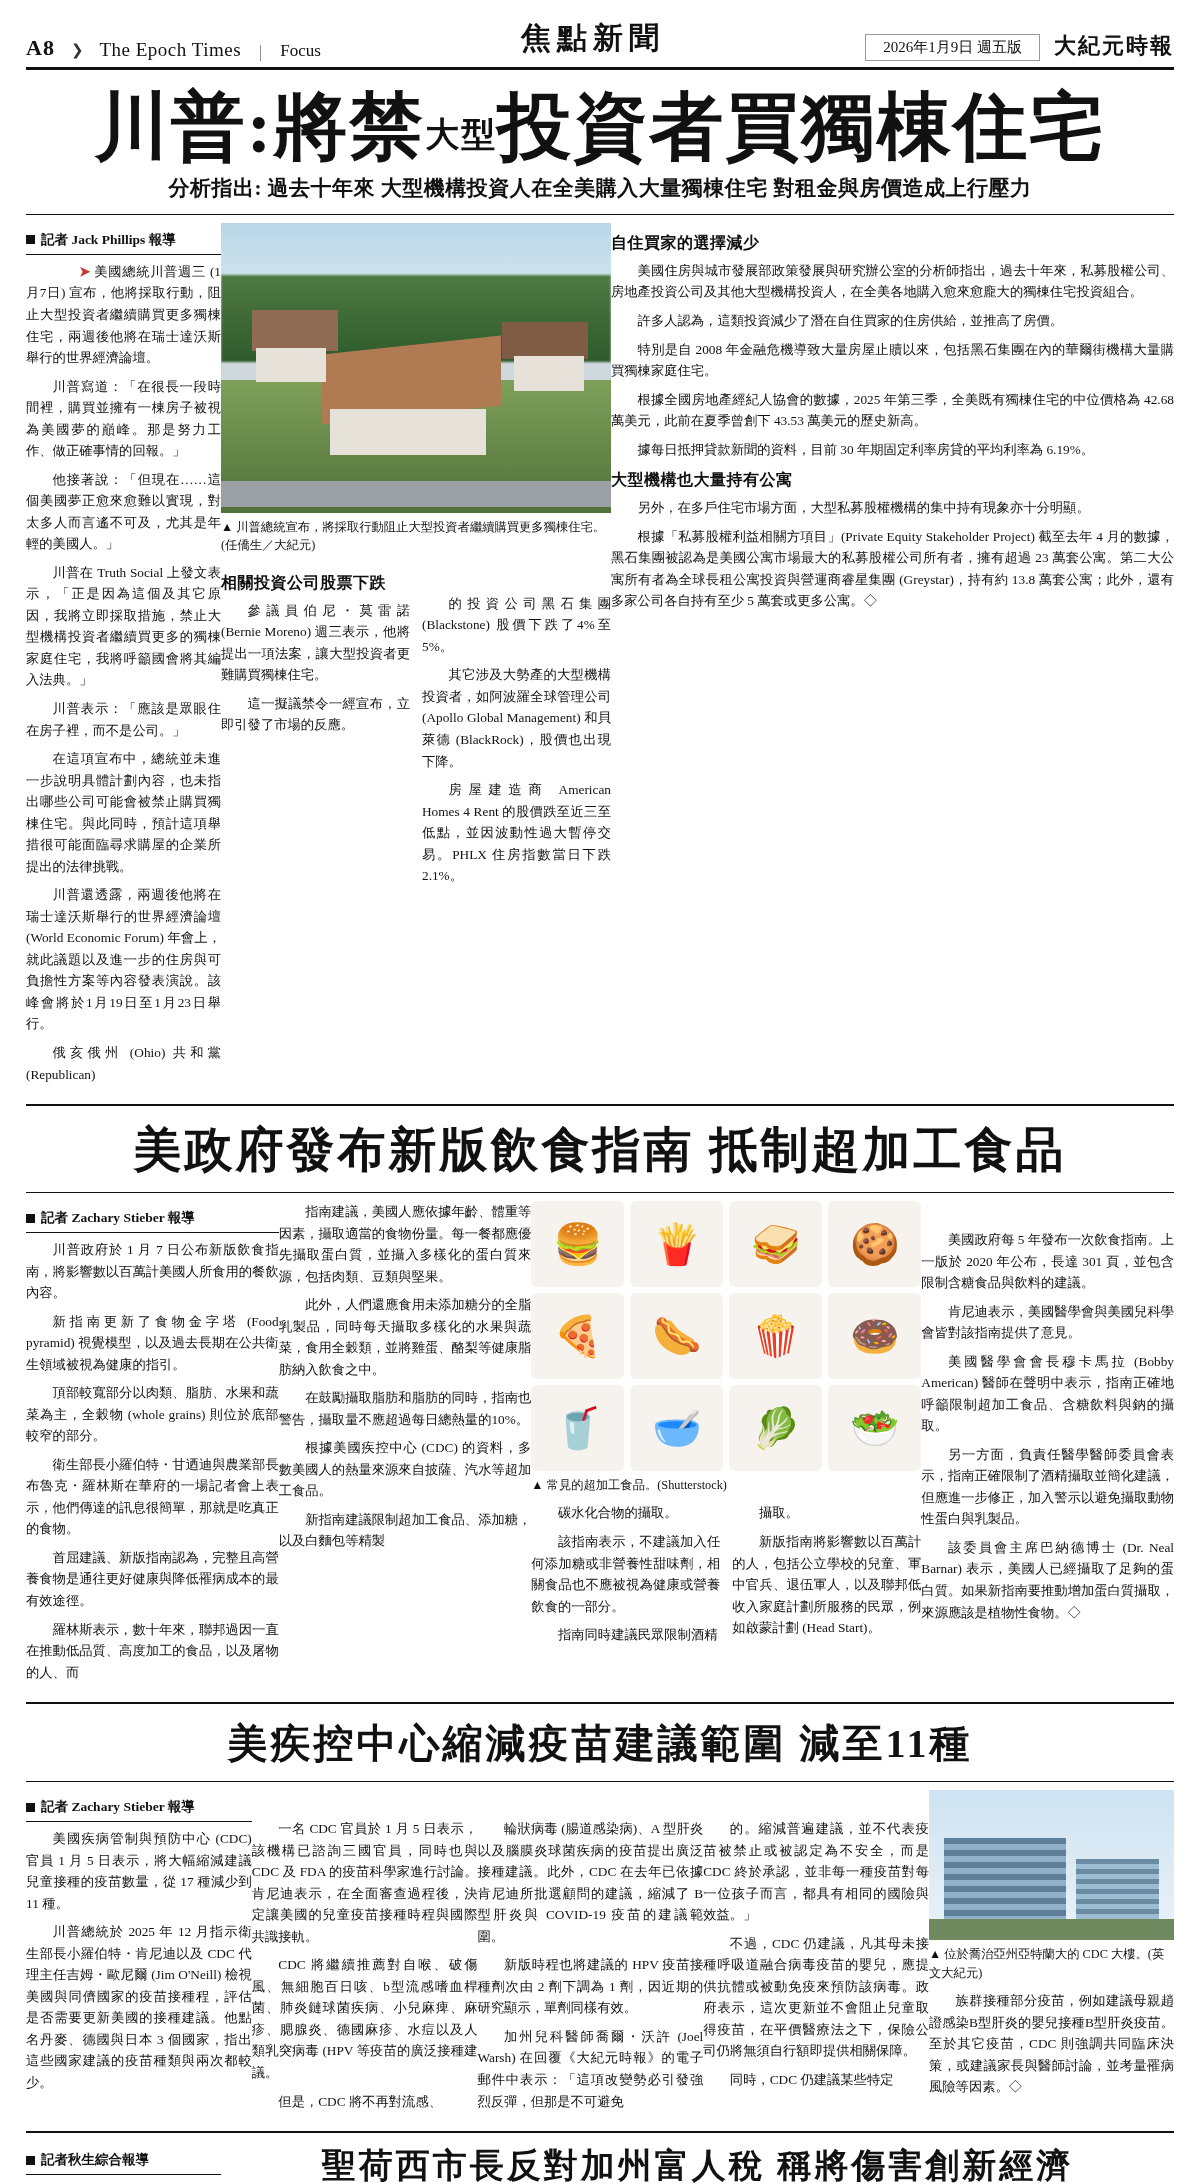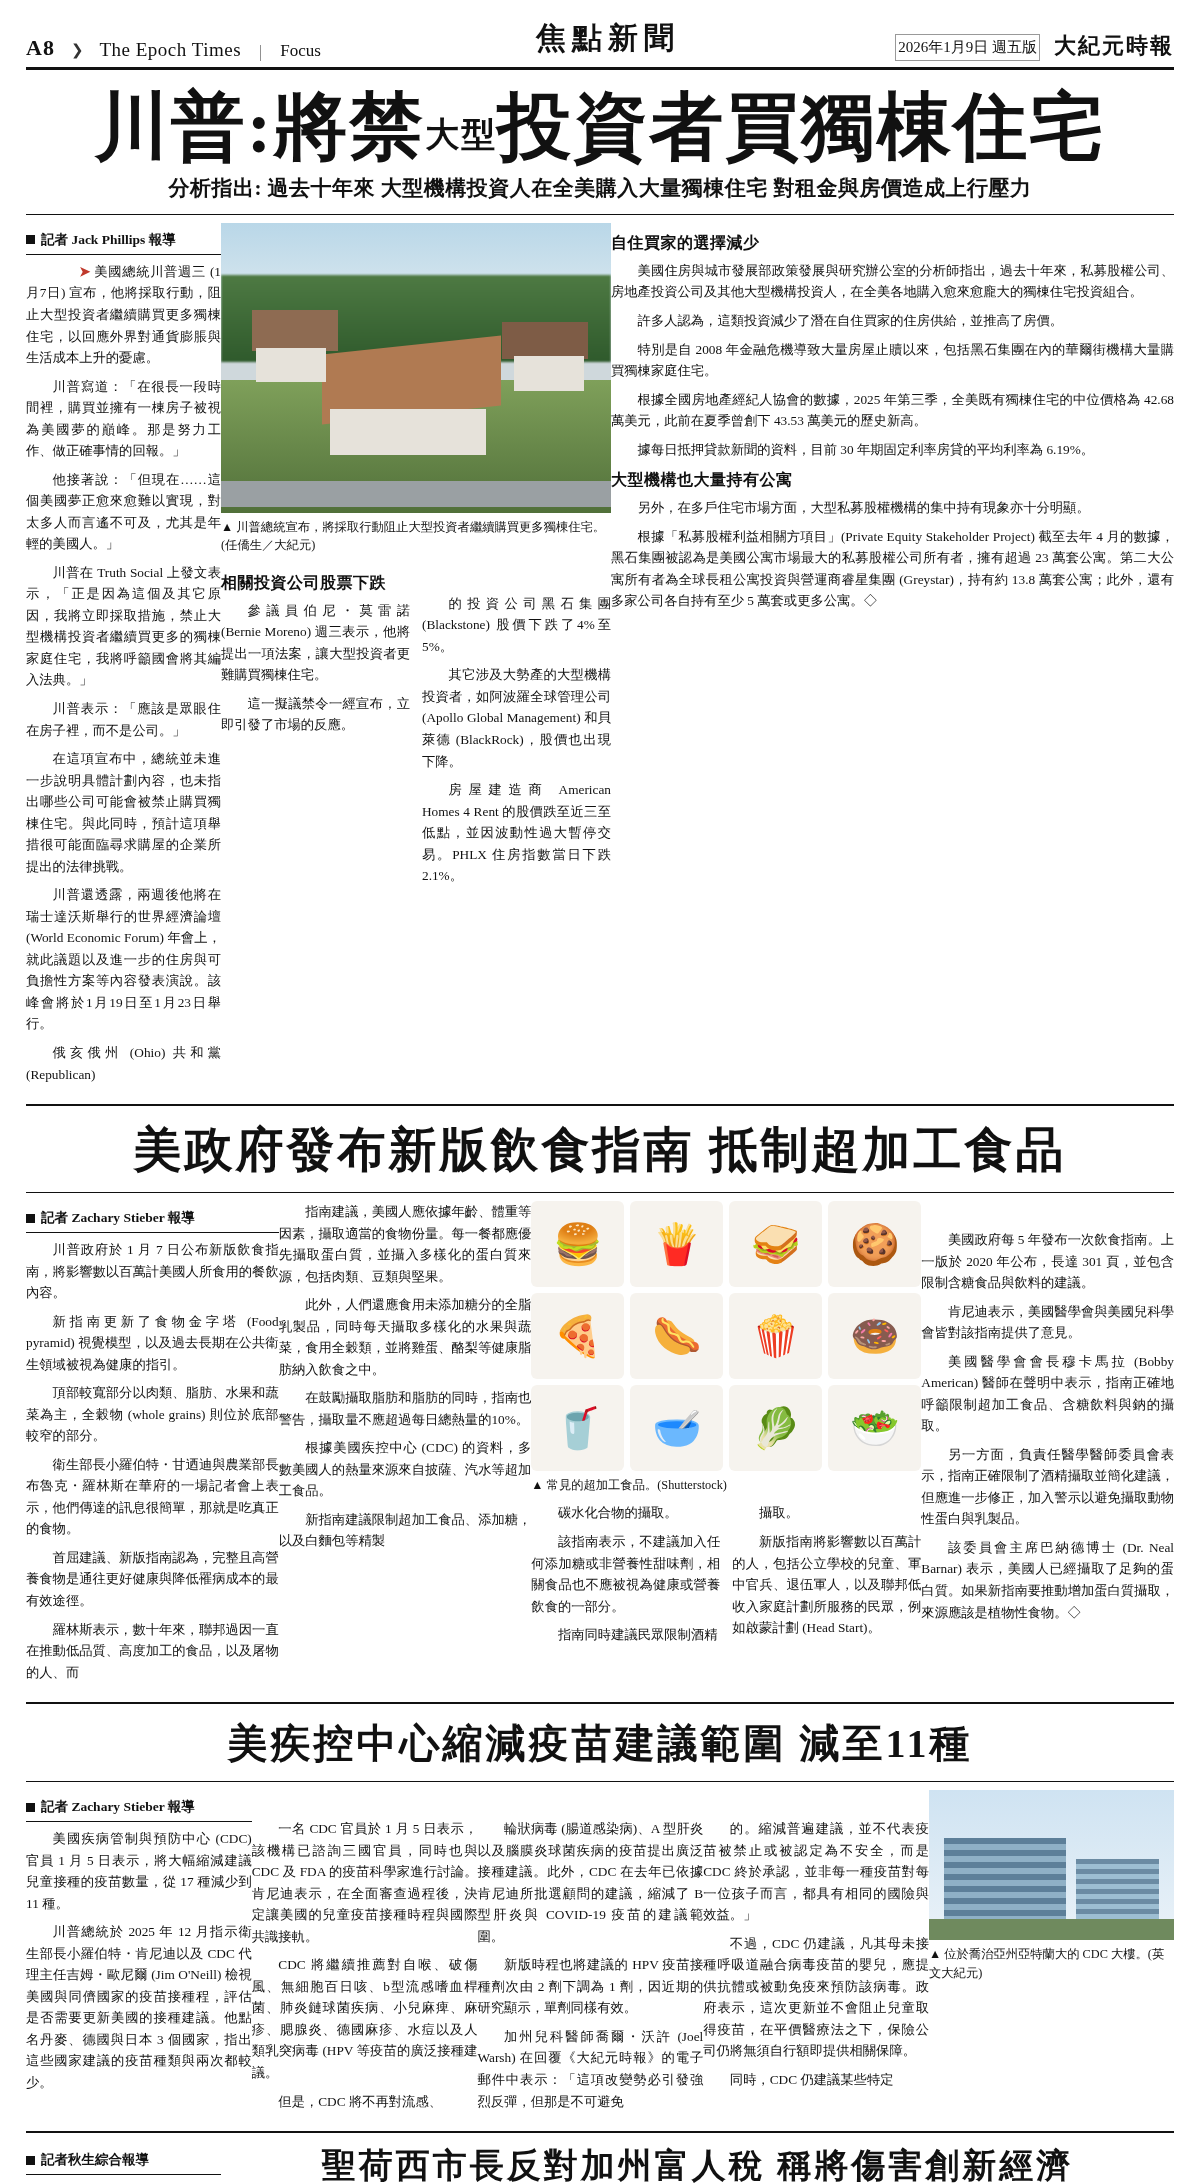--- a/index.html
+++ b/index.html
@@ -18,21 +18,21 @@
     border-bottom:3px solid #111; padding-bottom:6px;
   }
   .mh-left { display:flex; align-items:flex-end; gap:16px; }
   .mh-page { font-size:22px; font-weight:bold; letter-spacing:1px; }
   .mh-arrow { font-size:15px; color:#333; padding-bottom:2px; }
   .mh-brand { font-family:"Liberation Serif", serif; font-size:19px; letter-spacing:.5px; }
   .mh-sep { color:#777; padding:0 2px; }
   .mh-focus { font-size:17px; }
   .mh-center { font-size:30px; font-weight:bold; letter-spacing:6px; padding-bottom:2px; }
   .mh-right { display:flex; align-items:flex-end; gap:14px; }
-  .mh-date { font-size:15px; border:1px solid #999; padding:3px 2px; }
+  .mh-date { font-size:15px; border:1px solid #999; padding:3px 17px; }
   .mh-logo { font-size:22px; font-weight:bold; letter-spacing:2px; }
 
   
   .headline {
     text-align:center; font-weight:bold; letter-spacing:2px;
     font-size:74px; line-height:1.08; margin:18px 0 6px 0;
     font-family:"Liberation Serif", serif;
   }
   .headline .small { font-size:34px; display:inline-block; line-height:1.0; vertical-align:middle; }
   .subhead {
@@ -122,21 +122,21 @@
 
   <div class="cols">
 
     <div class="col" style="flex:0 0 195px">
       <div class="byline">
         <span class="sq"></span>
         <span>記者 Jack Phillips 報導</span>
       </div>
       <p class="body">
         <span class="arrow-mark">➤</span>
-        <span>美國總統川普週三 (1月7日) 宣布，他將採取行動，阻止大型投資者繼續購買更多獨棟住宅，以回應外界對通貨膨脹與生活成本上升的憂慮。</span>
+        <span>美國總統川普週三 (1月7日) 宣布，他將採取行動，阻止大型投資者繼續購買更多獨棟住宅，兩週後他將在瑞士達沃斯舉行的世界經濟論壇。</span>
       </p>
       <p class="body">川普寫道：「在很長一段時間裡，購買並擁有一棟房子被視為美國夢的巔峰。那是努力工作、做正確事情的回報。」</p>
       <p class="body">他接著說：「但現在……這個美國夢正愈來愈難以實現，對太多人而言遙不可及，尤其是年輕的美國人。」</p>
       <p class="body">川普在 Truth Social 上發文表示，「正是因為這個及其它原因，我將立即採取措施，禁止大型機構投資者繼續買更多的獨棟家庭住宅，我將呼籲國會將其編入法典。」</p>
       <p class="body">川普表示：「應該是眾眼住在房子裡，而不是公司。」</p>
       <p class="body">在這項宣布中，總統並未進一步說明具體計劃內容，也未指出哪些公司可能會被禁止購買獨棟住宅。與此同時，預計這項舉措很可能面臨尋求購屋的企業所提出的法律挑戰。</p>
       <p class="body">川普還透露，兩週後他將在瑞士達沃斯舉行的世界經濟論壇 (World Economic Forum) 年會上，就此議題以及進一步的住房與可負擔性方案等內容發表演說。該峰會將於1月19日至1月23日舉行。</p>
       <p class="body">俄亥俄州 (Ohio) 共和黨 (Republican)</p>
     </div>
 
@@ -276,20 +276,21 @@
       <p class="body">不過，CDC 仍建議，凡其母未接種呼吸道融合病毒疫苗的嬰兒，應提供抗體或被動免疫來預防該病毒。政府表示，這次更新並不會阻止兒童取得疫苗，在平價醫療法之下，保險公司仍將無須自行額即提供相關保障。</p>
       <p class="body">同時，CDC 仍建議某些特定</p>
     </div>
     <div class="col" style="flex:0 0 245px">
       <div class="bldg" style="height:150px">
         <div class="b1"></div>
         <div class="b2"></div>
         <div class="ground"></div>
       </div>
       <div class="caption">▲ 位於喬治亞州亞特蘭大的 CDC 大樓。(英文大紀元)</div>
+      <p class="body">族群接種部分疫苗，例如建議母親趙證感染B型肝炎的嬰兒接種B型肝炎疫苗。至於其它疫苗，CDC 則強調共同臨床決策，或建議家長與醫師討論，並考量罹病風險等因素。◇</p>
     </div>
   </div>
 
   <div class="rule-med"></div>
 
   <div class="cols" style="align-items:flex-start">
     <div style="flex:0 0 195px">
       <div class="byline">
         <span class="sq"></span>
         <span>記者秋生綜合報導</span>

